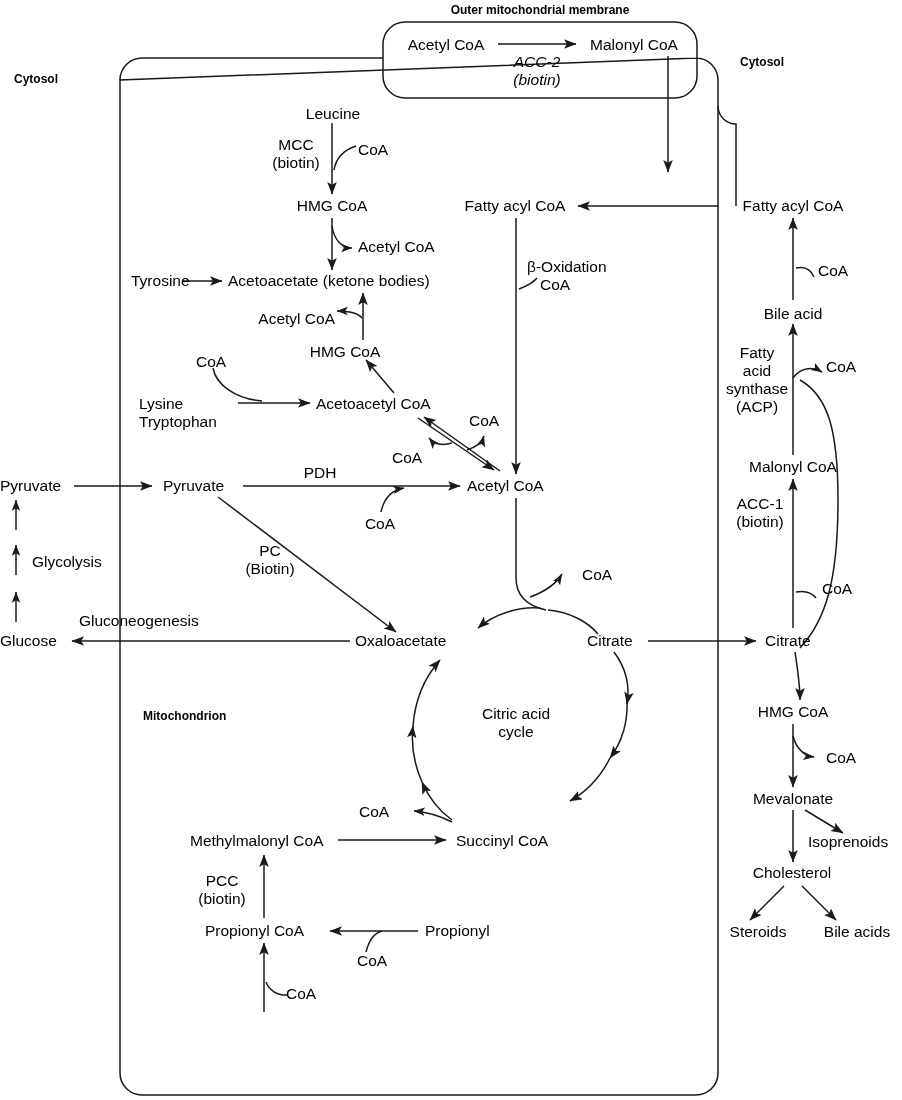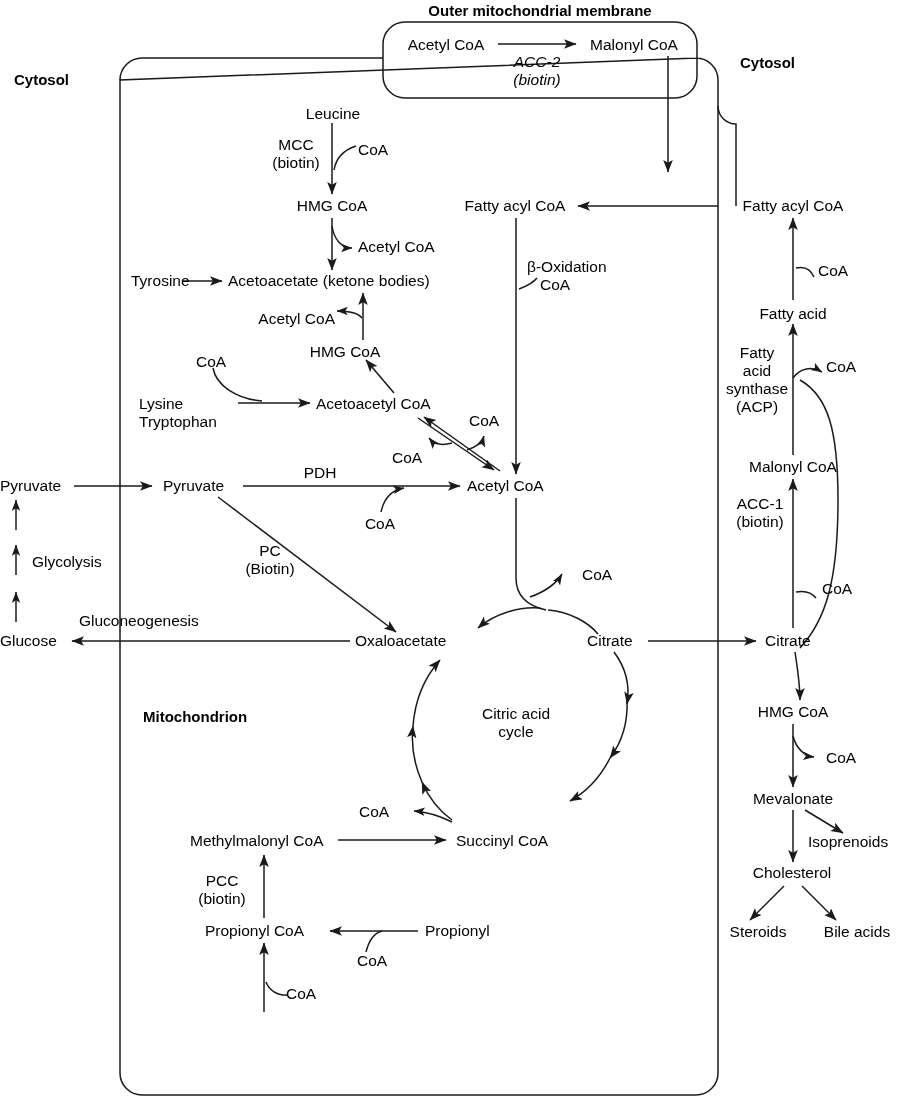--- a/index.html
+++ b/index.html
@@ -14,21 +14,21 @@
   svg.layer{position:absolute;left:0;top:0;width:902px;height:1100px;overflow:visible;}
   .lbl{
     position:absolute;
     font-size:15.5px;
     line-height:17px;
     white-space:nowrap;
     color:#000;
   }
   .lbl.c{transform:translateX(-50%);}
   .lbl.r{transform:translateX(-100%);}
-  .lbl.bold{font-weight:bold;font-size:15px;}
+  .lbl.bold{font-weight:bold;font-size:12px;}
   .lbl.two{white-space:pre;line-height:18px;text-align:center;}
   .lbl.twol{white-space:pre;line-height:18px;text-align:left;}
   .lbl.four{white-space:pre;line-height:18px;text-align:center;}
 </style>
 </head>
 <body>
 
 <div id="root">
 
   <svg class="layer" viewBox="0 0 902 1100">
@@ -200,21 +200,21 @@
   <div class="lbl" style="left:425px;top:922px;">Propionyl</div>
   <div class="lbl" style="left:357px;top:952px;">CoA</div>
   <div class="lbl" style="left:286px;top:985px;">CoA</div>
 
   <div class="lbl c" style="left:515px;top:197px;">Fatty acyl CoA</div>
   <div class="lbl" style="left:527px;top:258px;">β-Oxidation</div>
   <div class="lbl" style="left:540px;top:276px;">CoA</div>
 
   <div class="lbl c" style="left:793px;top:197px;">Fatty acyl CoA</div>
   <div class="lbl" style="left:818px;top:262px;">CoA</div>
-  <div class="lbl c" style="left:793px;top:305px;">Fatty acid</div>
+  <div class="lbl c" style="left:793px;top:305px;">Bile acid</div>
   <div class="lbl c four" style="left:757px;top:344px;">Fatty
 acid
 synthase
 (ACP)</div>
   <div class="lbl" style="left:826px;top:358px;">CoA</div>
   <div class="lbl c" style="left:793px;top:458px;">Malonyl CoA</div>
   <div class="lbl c two" style="left:760px;top:495px;">ACC-1
 (biotin)</div>
   <div class="lbl" style="left:822px;top:580px;">CoA</div>
   <div class="lbl" style="left:765px;top:632px;">Citrate</div>

